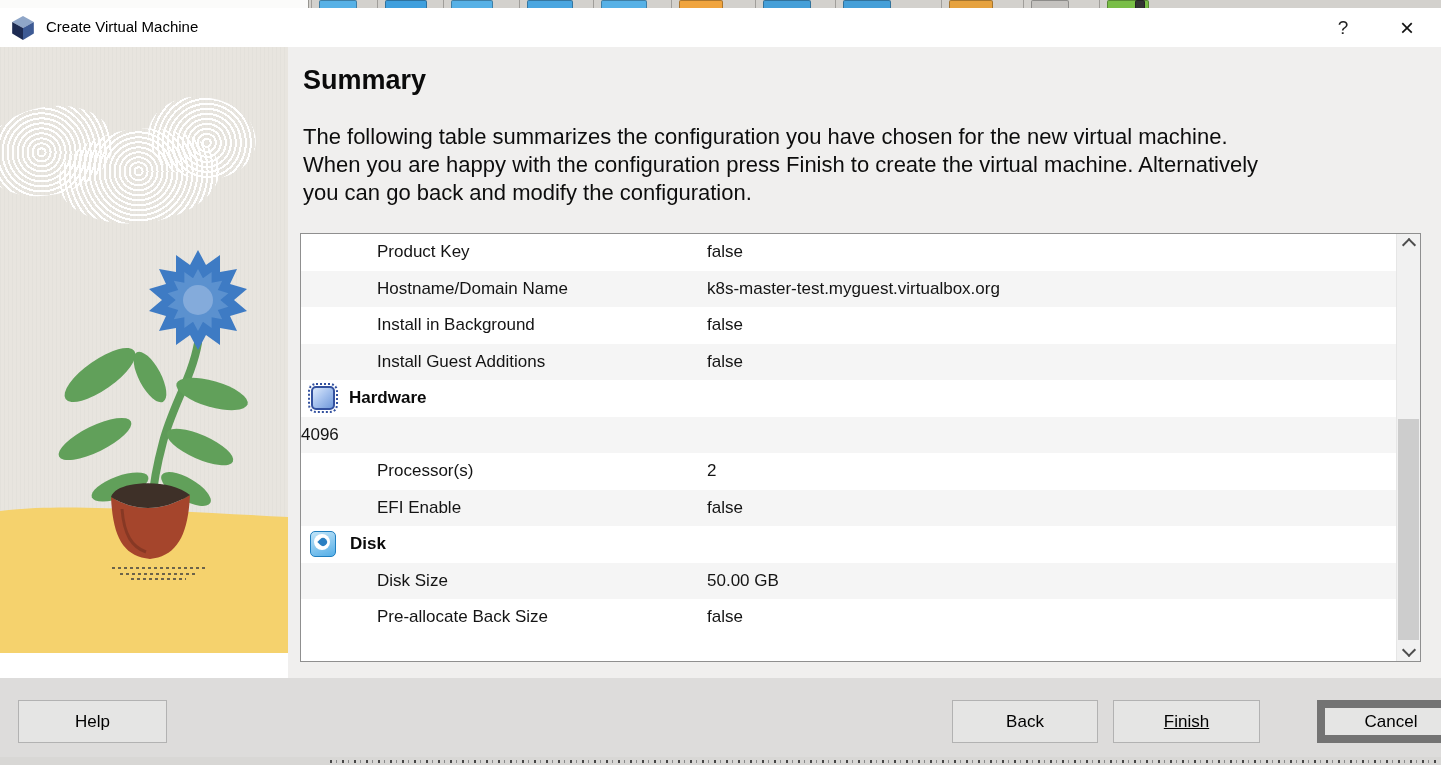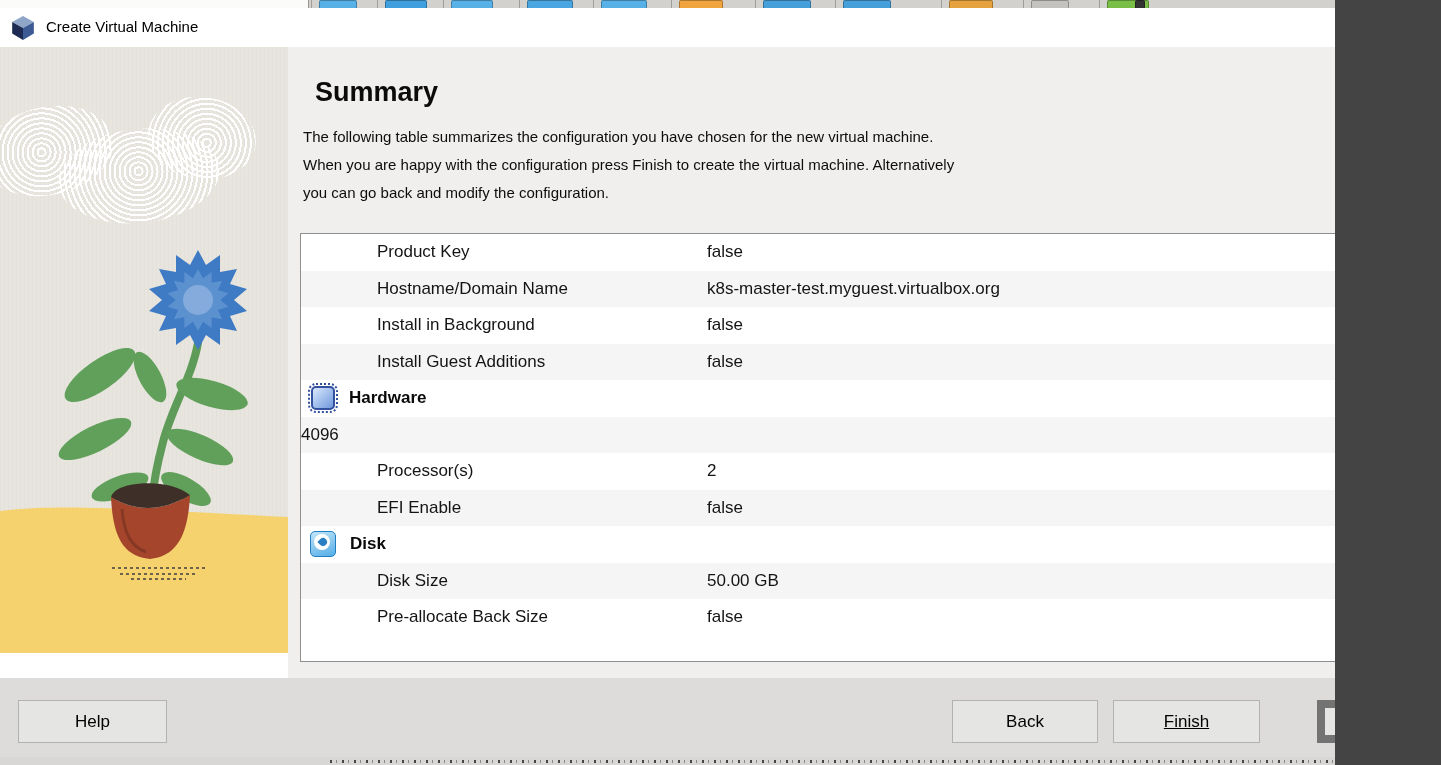--- a/index.html
+++ b/index.html
@@ -1,16 +1,16 @@
 <!DOCTYPE html>
 <html><head>
 <meta charset="utf-8">
 <style>
   html,body{margin:0;padding:0;background:#444;}
-  .screen{position:relative;width:1335px;height:765px;background:#ffffff;overflow:hidden;
+  .screen{position:relative;width:1441px;height:765px;background:#ffffff;overflow:hidden;
           font-family:"Liberation Sans",sans-serif;color:#111;}
 
   
   .top-strip{position:absolute;left:0;top:0;width:1441px;height:8px;background:#fbfbfa;}
   .toolbar-zone{position:absolute;left:308px;top:0;right:0;height:8px;background:#d3d1cd;border-left:1px solid #96948f;}
   .frag{position:absolute;bottom:0;height:7px;border:1px solid rgba(0,0,0,.28);border-bottom:none;border-radius:2px 2px 0 0;}
   .frag.sep{border:none;height:8px;border-radius:0;}
 
   
   .titlebar{position:absolute;left:0;top:8px;width:1441px;height:39px;background:#ffffff;border-bottom:1px solid #ececea;}
@@ -28,22 +28,22 @@
   .lobe1{left:-18px;top:32px;width:132px;height:88px;transform:rotate(-12deg);
          background:repeating-radial-gradient(circle at 45% 50%,rgba(255,255,255,0) 0 3px,#fff 3px 5px);}
   .lobe2{left:58px;top:54px;width:162px;height:94px;transform:rotate(-6deg);
          background:repeating-radial-gradient(circle at 50% 45%,rgba(255,255,255,0) 0 3px,#fff 3px 5px);}
   .lobe3{left:148px;top:22px;width:108px;height:82px;transform:rotate(8deg);
          background:repeating-radial-gradient(circle at 55% 55%,rgba(255,255,255,0) 0 3px,#fff 3px 5px);}
   .plant-svg{position:absolute;left:0;top:0;width:288px;height:606px;}
 
   
   .content{position:absolute;left:288px;top:47px;width:1153px;height:631px;background:#f0efee;}
-  .page-heading{position:absolute;left:15px;top:18px;margin:12px;font-size:27px;font-weight:bold;color:#0b0b0b;}
-  .page-desc{position:absolute;left:15px;top:76px;font-size:15px;line-height:28px;color:#0d0d0d;white-space:nowrap;}
+  .page-heading{position:absolute;left:15px;top:18px;margin:0;font-size:27px;font-weight:bold;color:#0b0b0b;}
+  .page-desc{position:absolute;left:15px;top:76px;font-size:22px;line-height:28px;color:#0d0d0d;white-space:nowrap;}
 
   
   .table-frame{position:absolute;left:12px;top:186px;width:1119px;height:427px;background:#ffffff;border:1px solid #8f8f8f;}
   .rows{position:absolute;left:0;top:0;right:23px;bottom:0;overflow:hidden;}
   .trow{height:36.5px;display:flex;align-items:center;font-size:17px;color:#141414;background:#ffffff;}
   .trow.alt{background:#f5f5f5;}
   .rlabel{margin-left:76px;width:330px;flex:none;}
   .rvalue{flex:1;}
   .sicon{flex:none;width:26px;height:26px;margin-left:9px;box-sizing:border-box;}
   .slabel{margin-left:14px;font-weight:bold;color:#0a0a0a;}

